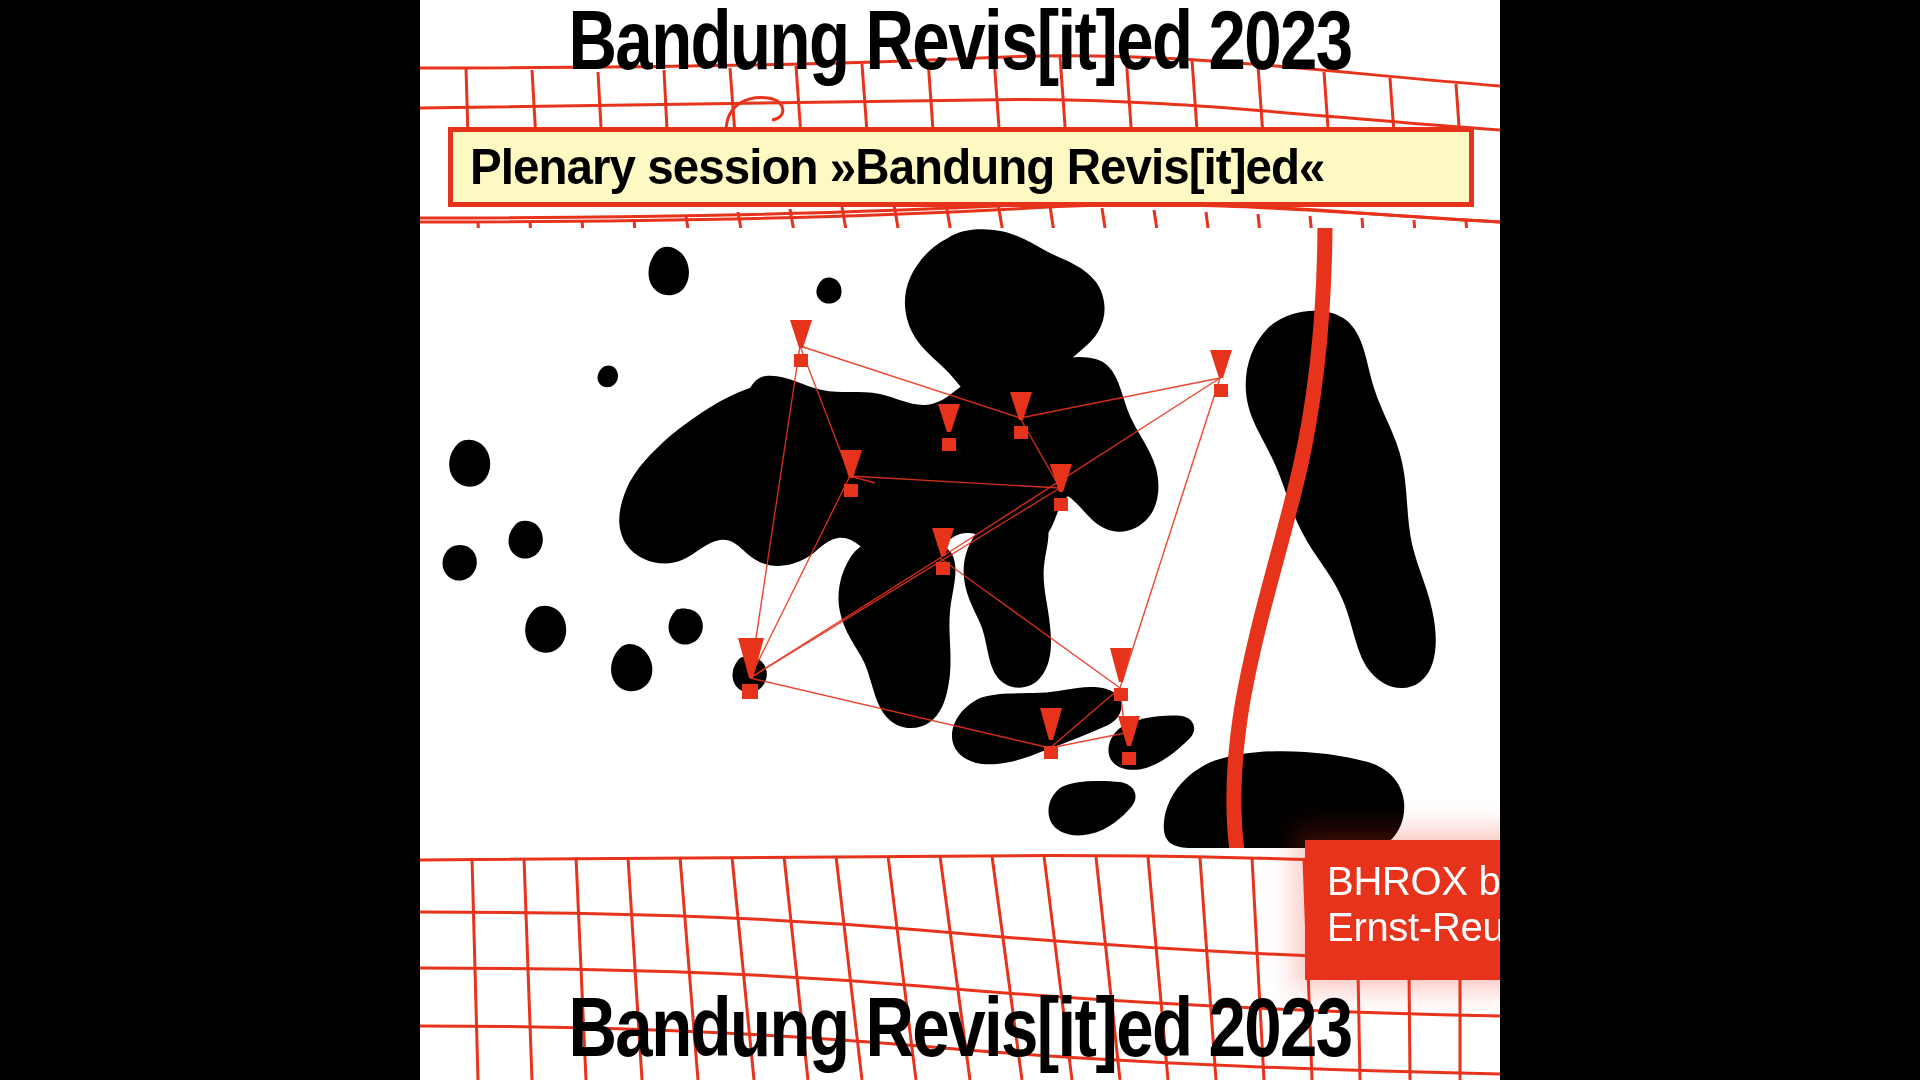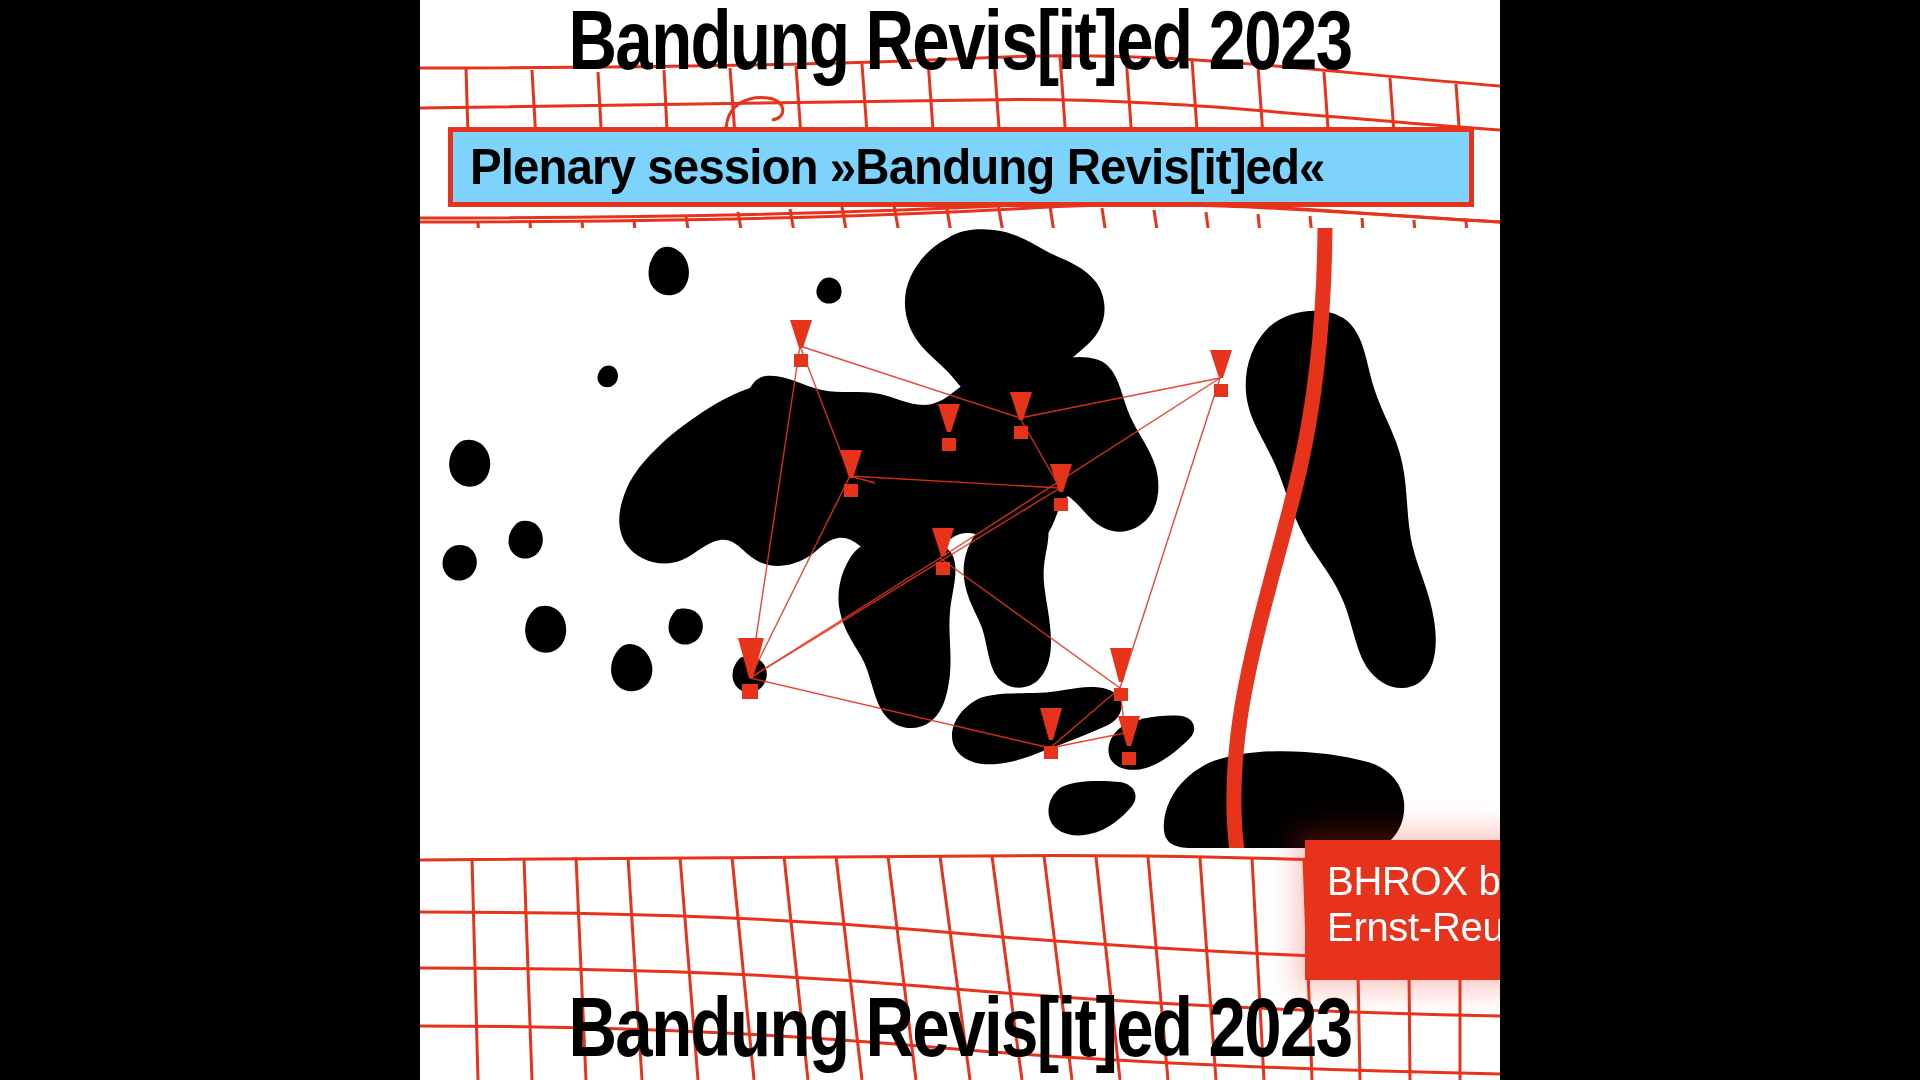--- a/index.html
+++ b/index.html
@@ -65,21 +65,21 @@
     position:absolute; left:0; top:228px;
     width:1080px; height:620px;
     background:#fff; z-index:8;
   }
 
   
   .plenary {
     position:absolute;
     left:28px; top:127px;
     width:1026px; height:80px;
-    background:#7dd3fc;
+    background:#fef9c3;
     border:5px solid #E8331C;
     display:flex; align-items:center;
     z-index:30;
   }
   .plenary-text {
     font-family:"Liberation Sans", sans-serif;
     font-weight:bold;
     font-size:50px;
     line-height:1;
     color:#000;

